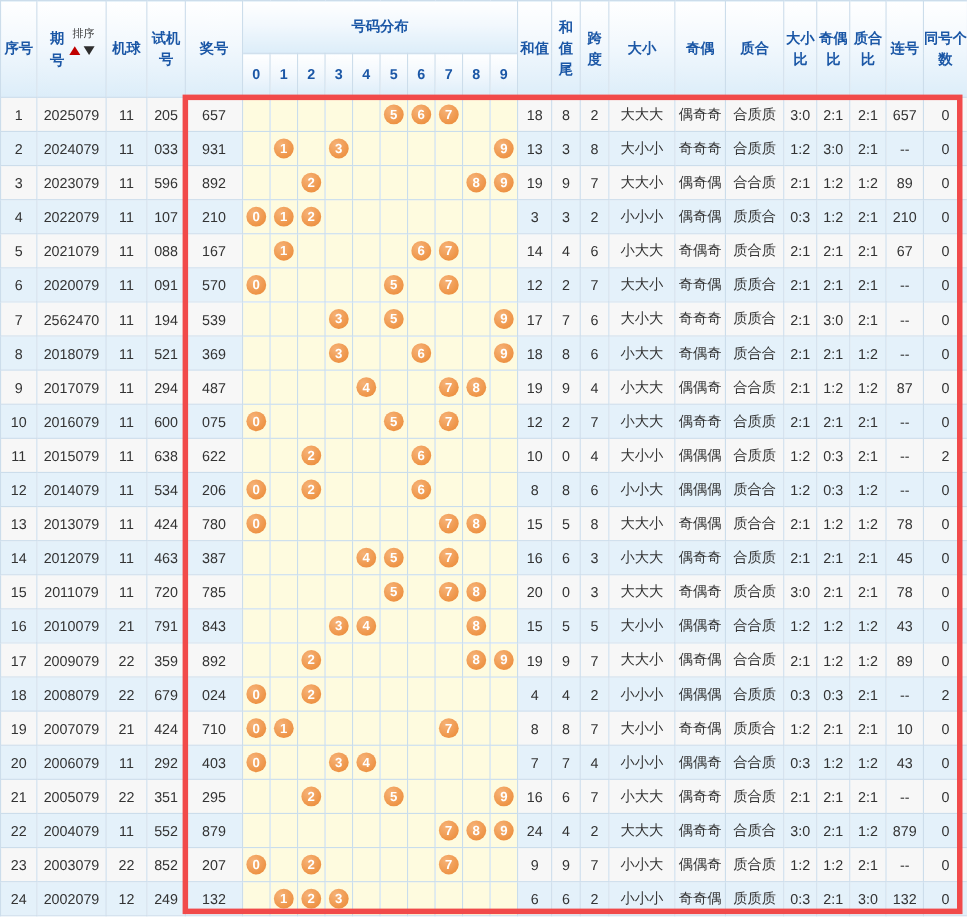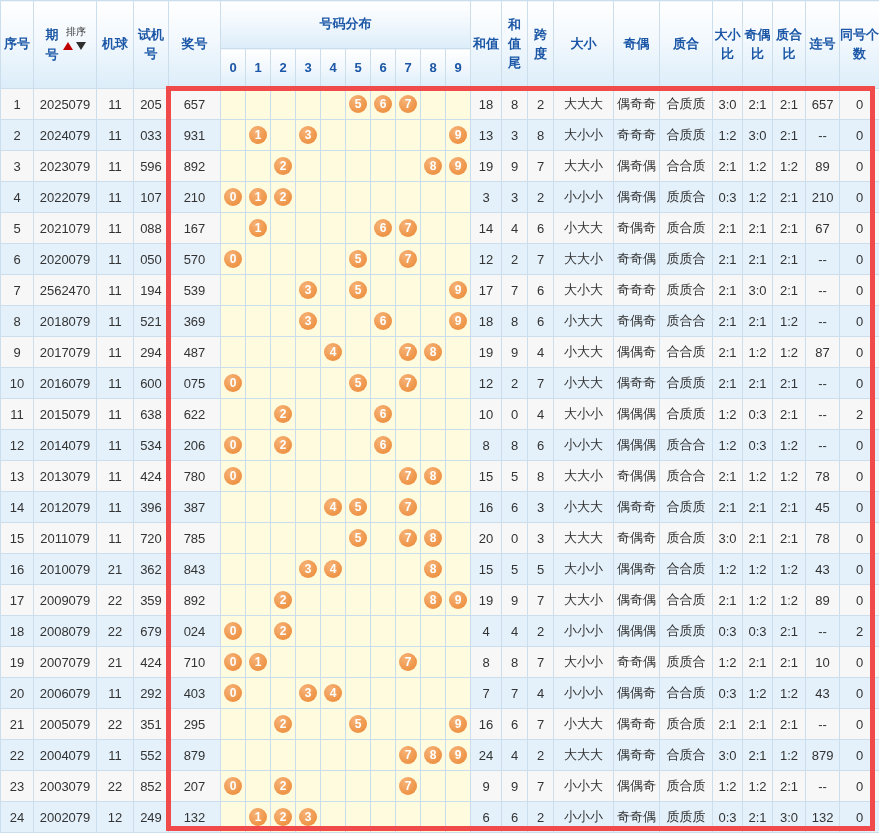--- a/index.html
+++ b/index.html
@@ -249,21 +249,21 @@
         <td>2:1</td>
         <td>2:1</td>
         <td>2:1</td>
         <td>67</td>
         <td>0</td>
       </tr>
       <tr>
         <td>6</td>
         <td>2020079</td>
         <td>11</td>
-        <td>050</td>
+        <td>091</td>
         <td>570</td>
         <td class="digit"><span class="ball">0</span></td>
         <td class="digit"></td>
         <td class="digit"></td>
         <td class="digit"></td>
         <td class="digit"></td>
         <td class="digit"><span class="ball">5</span></td>
         <td class="digit"></td>
         <td class="digit"><span class="ball">7</span></td>
         <td class="digit"></td>
@@ -473,21 +473,21 @@
         <td>2:1</td>
         <td>1:2</td>
         <td>1:2</td>
         <td>78</td>
         <td>0</td>
       </tr>
       <tr>
         <td>14</td>
         <td>2012079</td>
         <td>11</td>
-        <td>396</td>
+        <td>463</td>
         <td>387</td>
         <td class="digit"></td>
         <td class="digit"></td>
         <td class="digit"></td>
         <td class="digit"></td>
         <td class="digit"><span class="ball">4</span></td>
         <td class="digit"><span class="ball">5</span></td>
         <td class="digit"></td>
         <td class="digit"><span class="ball">7</span></td>
         <td class="digit"></td>
@@ -529,21 +529,21 @@
         <td>3:0</td>
         <td>2:1</td>
         <td>2:1</td>
         <td>78</td>
         <td>0</td>
       </tr>
       <tr>
         <td>16</td>
         <td>2010079</td>
         <td>21</td>
-        <td>362</td>
+        <td>791</td>
         <td>843</td>
         <td class="digit"></td>
         <td class="digit"></td>
         <td class="digit"></td>
         <td class="digit"><span class="ball">3</span></td>
         <td class="digit"><span class="ball">4</span></td>
         <td class="digit"></td>
         <td class="digit"></td>
         <td class="digit"></td>
         <td class="digit"><span class="ball">8</span></td>

